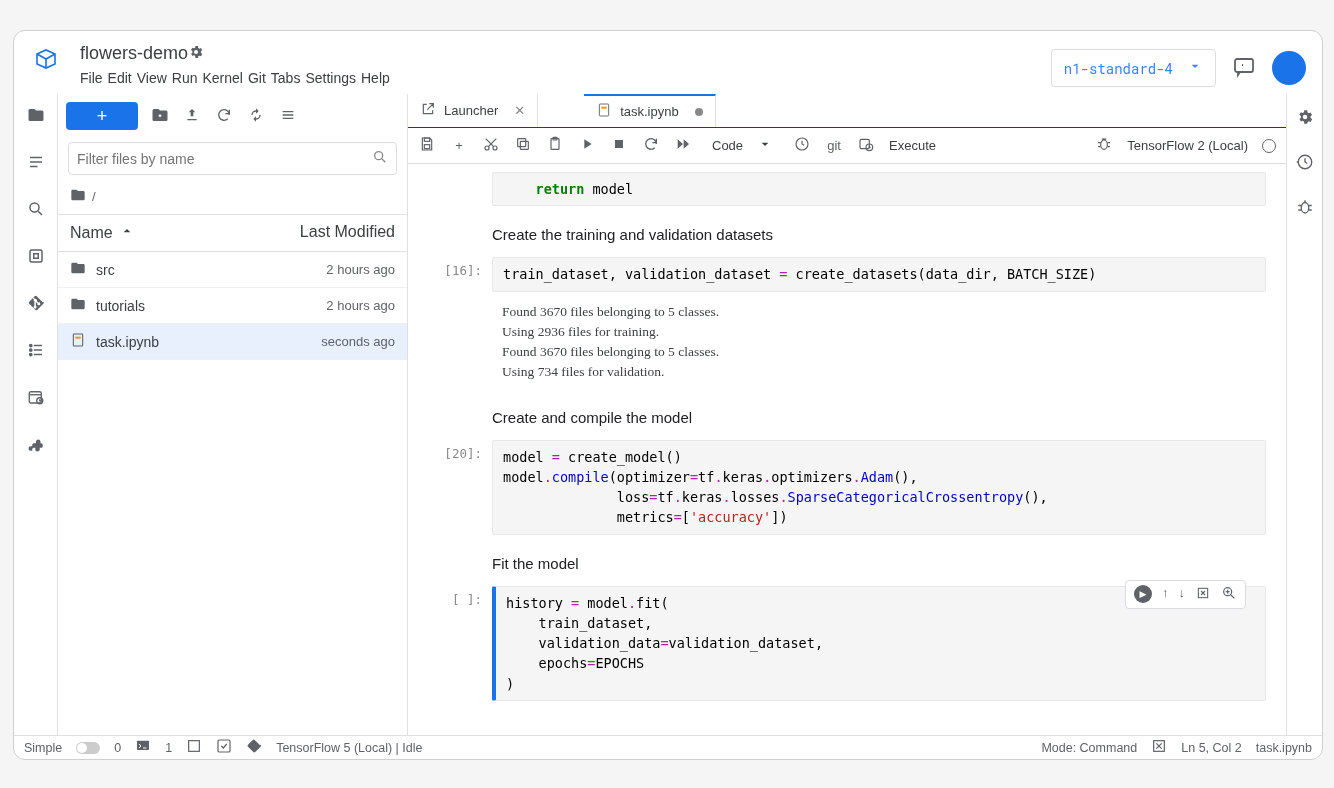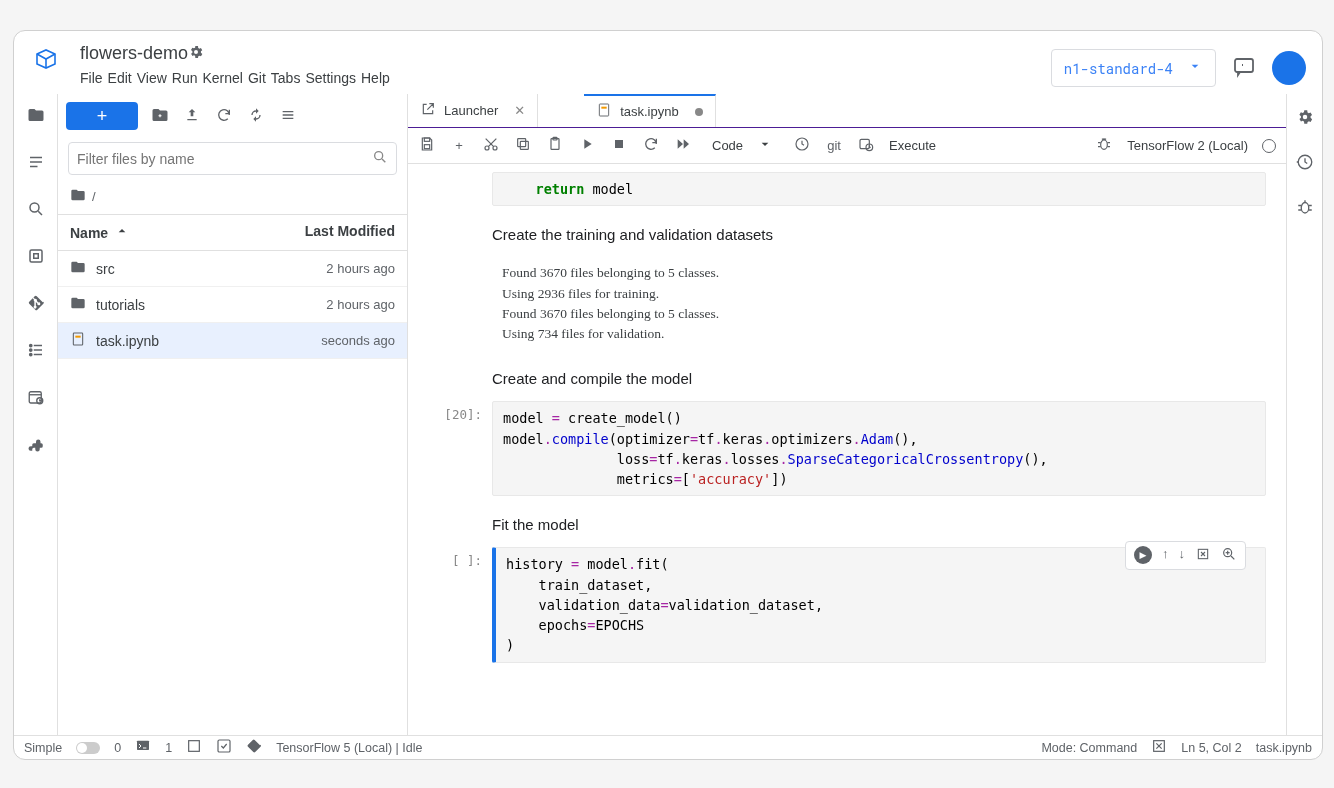--- a/index.html
+++ b/index.html
@@ -138,23 +138,23 @@
 .fb-breadcrumb {
   padding: 8px 12px;
   border-bottom: 1px solid #e0e0e0;
   display: flex; align-items: center; gap:6px;
   color: #5f6368;
 }
 .fb-columns {
   display: flex;
   padding: 8px 12px;
   border-bottom: 1px solid #e0e0e0;
-  font-size: 14px;
+  font-size: 16px;
   color: #3c4043;
-  font-weight: 700;
+  font-weight: 400;
 }
 .fb-col-name { flex:1; display:flex; align-items:center; gap:6px;}
 .fb-col-mod { width: 120px; text-align:right; }
 .fb-list { flex:1; overflow:auto; }
 .fb-row {
   display: flex;
   padding: 8px 12px;
   border-bottom: 1px solid #f0f0f0;
   align-items: center;
   font-size: 14px;
@@ -573,20 +573,26 @@
             <div class="cell-body">
               <div class="code-input">    <span class="tok-kw">return</span> model</div>
             </div>
           </div>
           <div class="md-cell">
             <div class="prompt"></div>
             <div class="cell-body">
               <div class="md-rendered">Create the training and validation datasets</div>
             </div>
           </div>
+          <div class="code-cell">
+            <div class="prompt">[16]:</div>
+            <div class="cell-body">
+              <div class="code-input">train_dataset, validation_dataset <span class="tok-op">=</span> create_datasets(data_dir, BATCH_SIZE)</div>
+            </div>
+          </div>
           <div class="output-cell">
             <div class="prompt"></div>
             <div class="cell-body">
               <div class="output-text">Found 3670 files belonging to 5 classes.
 Using 2936 files for training.
 Found 3670 files belonging to 5 classes.
 Using 734 files for validation.</div>
             </div>
           </div>
           <div class="md-cell">

